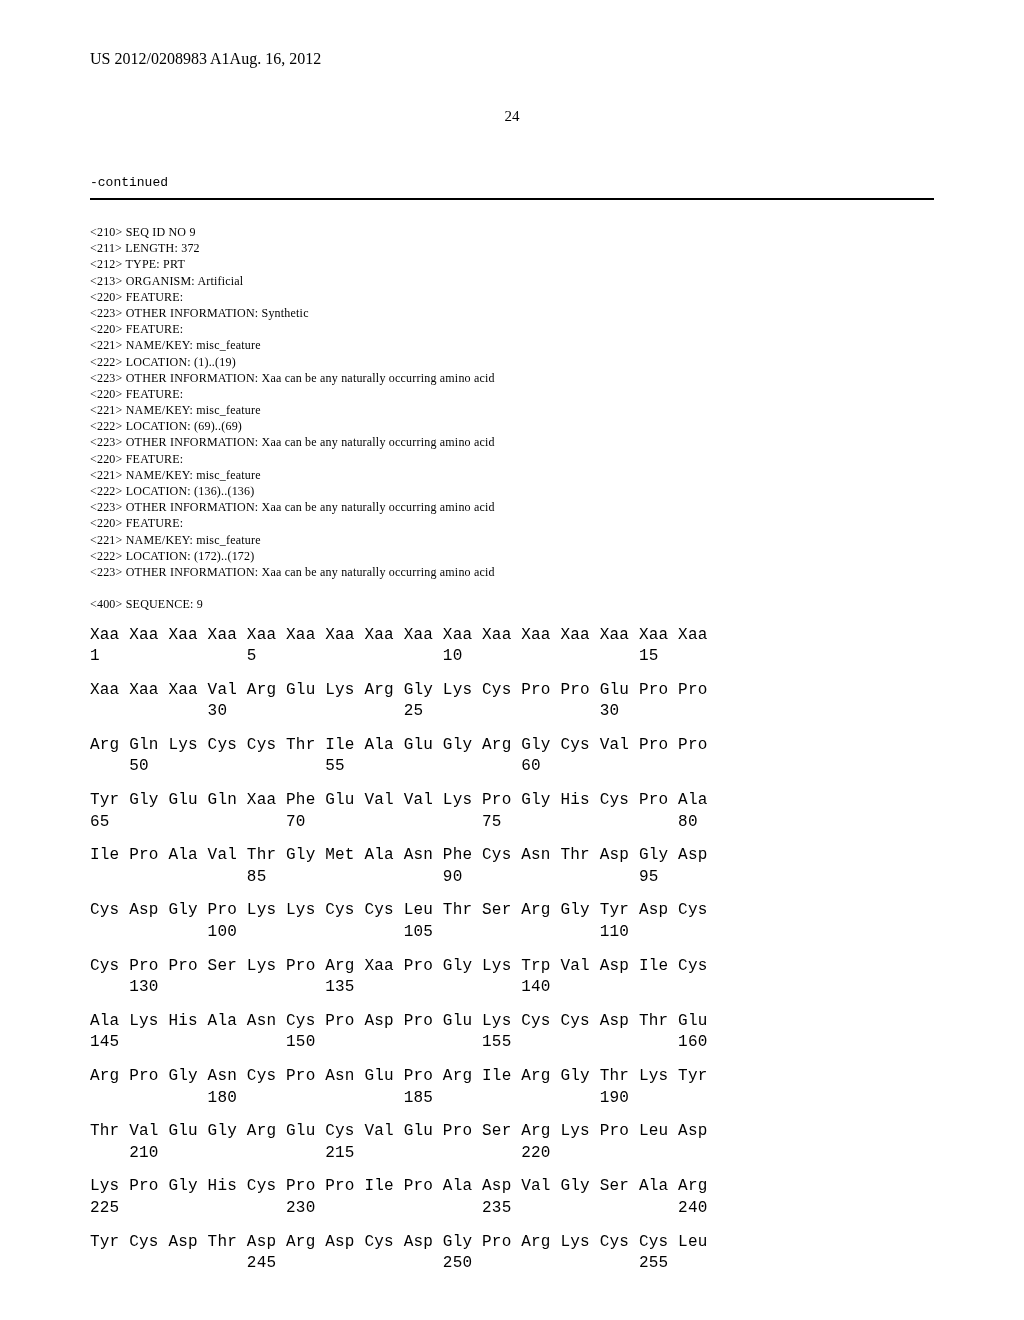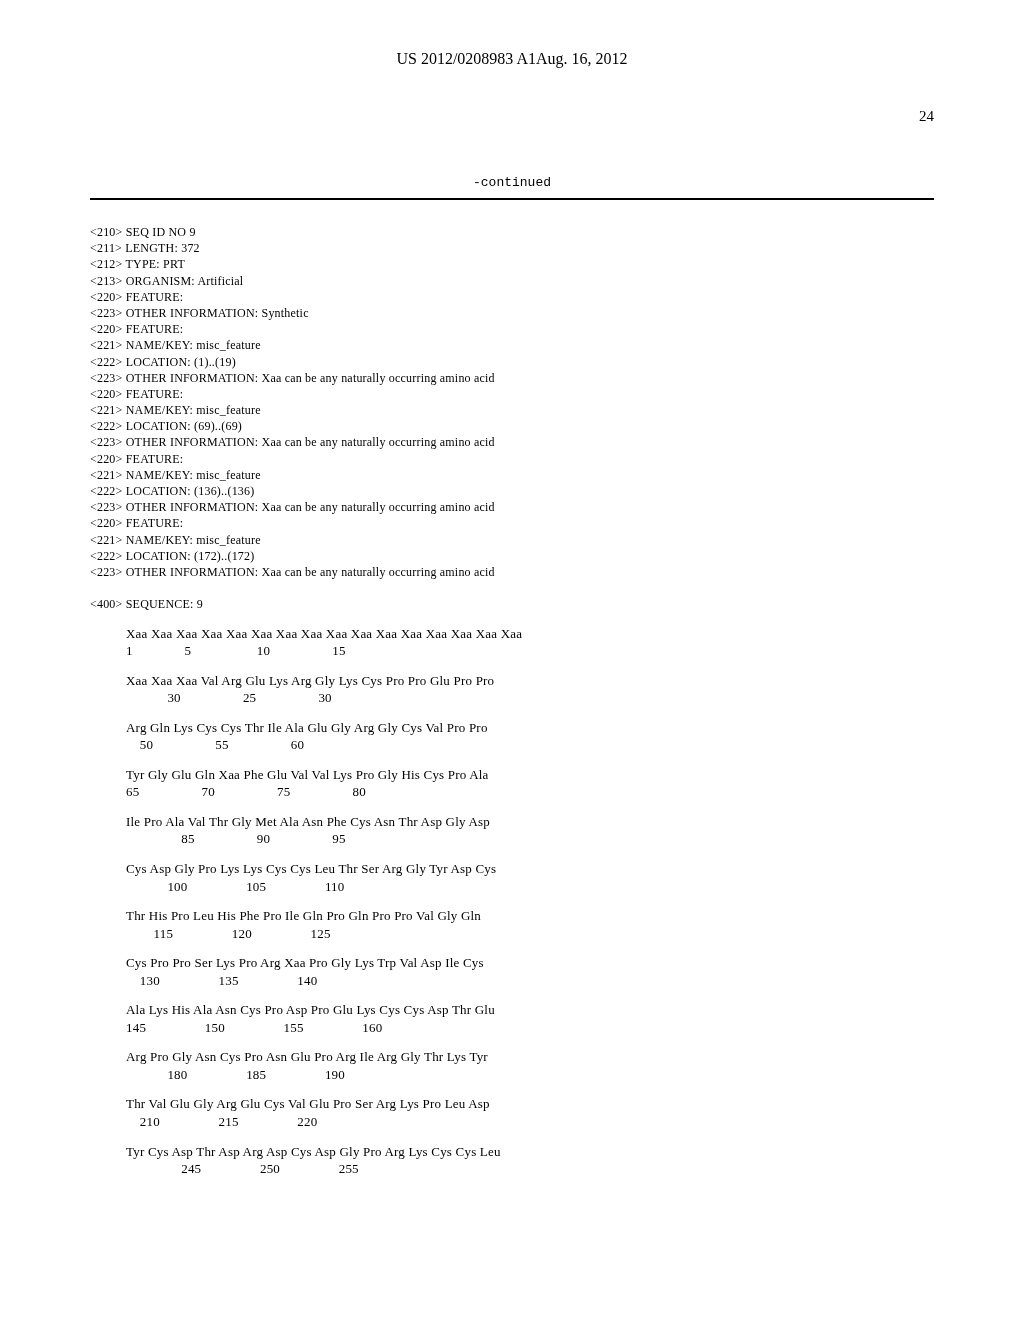--- a/index.html
+++ b/index.html
@@ -7,55 +7,54 @@
     padding: 0;
     font-family: "Times New Roman", Times, serif;
     background: #fff;
     width: 1024px;
   }
   .page {
     padding: 50px 90px 40px 90px;
   }
   .header {
     display: flex;
-    justify-content: center;
+    justify-content: flex-start;
     font-size: 16px;
     margin-bottom: 40px;
   }
   .page-number {
-    text-align: right;
+    text-align: center;
     font-size: 15px;
     margin-bottom: 50px;
   }
   .continued {
-    text-align: center;
+    text-align: left;
     font-family: "Courier New", Courier, monospace;
     font-size: 13px;
     margin-bottom: 8px;
   }
   .rule {
     border: none;
     border-top: 2px solid #000;
     margin: 0 0 24px 0;
   }
   .listing {
     font-family: Liberation Serif, serif;
     font-size: 12px;
     white-space: pre;
     line-height: 1.35;
     letter-spacing: 0.2px;
   }
   .seq-row {
-    font-family: Liberation Serif, serif;
-    font-size: 13px;
+    font-family: Liberation Mono, monospace;
+    font-size: 16px;
     white-space: pre;
     line-height: 1.35;
     letter-spacing: 0.2px;
     margin-top: 12px;
-    margin-left: 36px;
   }
 </style>
 </head>
 <body>
 
 <div class="page">
   <div class="header">
     <span>US 2012/0208983 A1</span>
     <span>Aug. 16, 2012</span>
   </div>
@@ -96,26 +95,26 @@
       <div class="seq-row">Xaa Xaa Xaa Val Arg Glu Lys Arg Gly Lys Cys Pro Pro Glu Pro Pro
             30                  25                  30</div>
       <div class="seq-row">Arg Gln Lys Cys Cys Thr Ile Ala Glu Gly Arg Gly Cys Val Pro Pro
     50                  55                  60</div>
       <div class="seq-row">Tyr Gly Glu Gln Xaa Phe Glu Val Val Lys Pro Gly His Cys Pro Ala
 65                  70                  75                  80</div>
       <div class="seq-row">Ile Pro Ala Val Thr Gly Met Ala Asn Phe Cys Asn Thr Asp Gly Asp
                 85                  90                  95</div>
       <div class="seq-row">Cys Asp Gly Pro Lys Lys Cys Cys Leu Thr Ser Arg Gly Tyr Asp Cys
             100                 105                 110</div>
-      <div class="seq-row">Thr His Pro Leu His Phe Pro Ile Gln Pro Gln Pro Pro Val Gly Gln
-        115                 120                 125</div>
       <div class="seq-row">Cys Pro Pro Ser Lys Pro Arg Xaa Pro Gly Lys Trp Val Asp Ile Cys
     130                 135                 140</div>
       <div class="seq-row">Ala Lys His Ala Asn Cys Pro Asp Pro Glu Lys Cys Cys Asp Thr Glu
 145                 150                 155                 160</div>
       <div class="seq-row">Arg Pro Gly Asn Cys Pro Asn Glu Pro Arg Ile Arg Gly Thr Lys Tyr
             180                 185                 190</div>
       <div class="seq-row">Thr Val Glu Gly Arg Glu Cys Val Glu Pro Ser Arg Lys Pro Leu Asp
     210                 215                 220</div>
+      <div class="seq-row">Lys Pro Gly His Cys Pro Pro Ile Pro Ala Asp Val Gly Ser Ala Arg
+225                 230                 235                 240</div>
       <div class="seq-row">Tyr Cys Asp Thr Asp Arg Asp Cys Asp Gly Pro Arg Lys Cys Cys Leu
                 245                 250                 255</div>
     </div>
 </div>
 
 </body></html>

